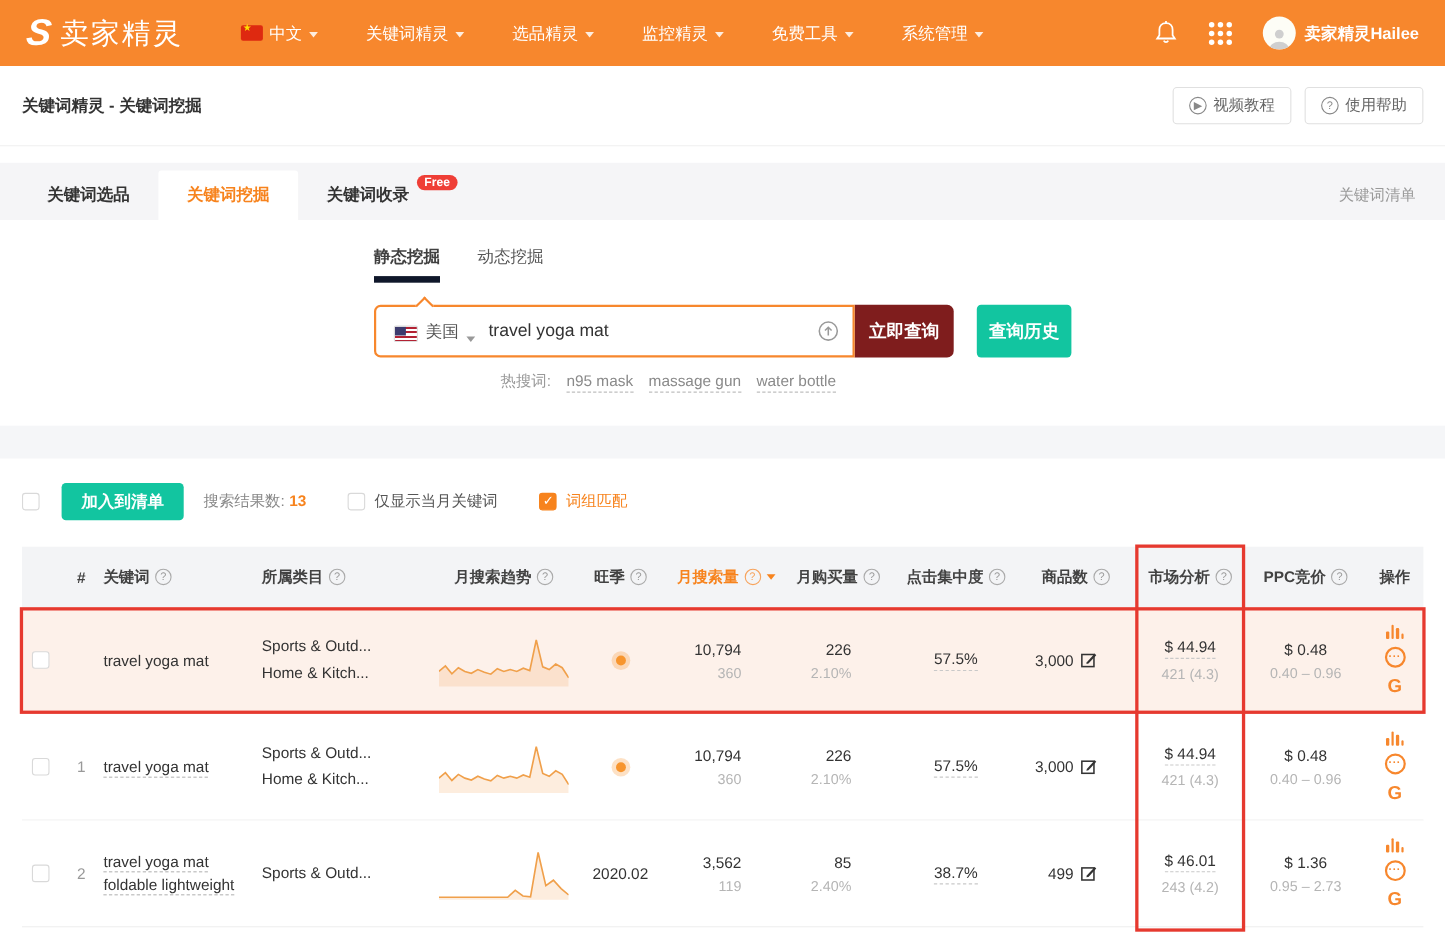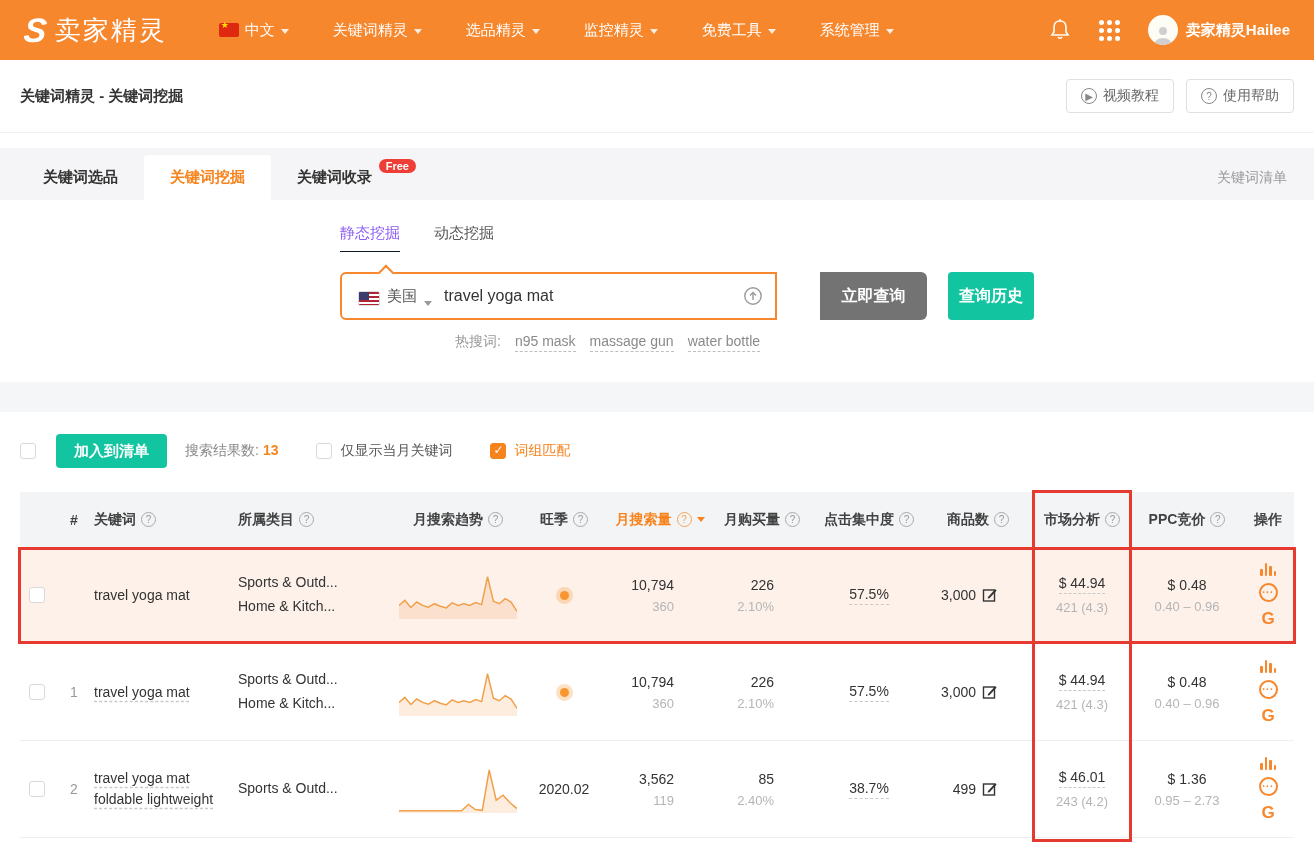--- a/index.html
+++ b/index.html
@@ -32,32 +32,32 @@
   .tabstrip { height:52px; background:#f5f5f7; display:flex; align-items:flex-end; padding:0 17px; margin-top:15px; }
   .tab { padding:13px 26px; font-size:15px; font-weight:bold; color:#333; cursor:pointer; position:relative; white-space:nowrap; }
   .tab.active { background:#fff; color:#f7831d; border-radius:3px 3px 0 0; }
   .free-badge { position:absolute; top:4px; right:-18px; background:#ef3e36; color:#fff; font-size:11px; font-weight:bold; padding:1px 7px; border-radius:9px; }
   .tabstrip-right { margin-left:auto; padding:13px 10px; font-size:14px; color:#999; cursor:pointer; }
 
   
   .search-panel { background:#fff; padding:24px 0 30px 340px; }
   .subtabs { display:flex; gap:34px; margin-bottom:20px; }
   .subtab { font-size:15px; color:#555; cursor:pointer; padding-bottom:8px; }
-  .subtab.active { color:#8b5cf6; font-weight:normal; border-bottom:1px solid #0f172a; }
+  .subtab.active { color:#404040; font-weight:bold; border-bottom:6px solid #0f172a; }
   .search-row { display:flex; align-items:stretch; height:48px; }
   .search-box { width:437px; border:2px solid #f7872d; border-radius:6px 0 0 6px; background:#fff; display:flex; align-items:center; position:relative; }
   .search-notch { position:absolute; top:-7px; left:38px; width:12px; height:12px; background:#fff; border-left:2px solid #f7872d; border-top:2px solid #f7872d; transform:rotate(45deg); }
   .country-sel { display:flex; align-items:flex-end; gap:7px; padding:0 12px 0 16px; cursor:pointer; font-size:15px; color:#555; }
   .flag-us { width:22px; height:15px; border-radius:2px; position:relative; overflow:hidden;
     background:repeating-linear-gradient(#b22234 0 2px,#fff 2px 4px); border:1px solid #ddd; }
   .flag-us::after { content:""; position:absolute; left:0; top:0; width:10px; height:8px; background:#3c3b6e; }
   .caret-g { width:0; height:0; border-left:4px solid transparent; border-right:4px solid transparent; border-top:5px solid #999; }
   .search-input { flex:1; border:none; outline:none; font-size:16px; color:#333; font-family:inherit; }
   .upload-ico { margin:0 12px; cursor:pointer; display:flex; }
-  .btn-primary { width:107px; background:#737373; color:#fff; border:none; font-size:16px; font-weight:bold; border-radius:0 6px 6px 0; cursor:pointer; font-family:inherit;margin-left:43px; }
+  .btn-primary { width:90px; background:#7f1d1d; color:#fff; border:none; font-size:16px; font-weight:bold; border-radius:0 6px 6px 0; cursor:pointer; font-family:inherit; }
   .btn-teal-lg { width:86px; margin-left:21px; background:#12c5a0; color:#fff; border:none; font-size:16px; font-weight:bold; border-radius:4px; cursor:pointer; font-family:inherit; }
   .hot-row { margin:13px 0 0 115px; font-size:14px; color:#999; display:flex; gap:14px; }
   .hot-link { color:#8a8a8a; border-bottom:1px dashed #bfbfbf; padding-bottom:2px; cursor:pointer; }
 
   .section-divider { height:30px; background:#f5f6f8; }
 
   
   .toolbar { display:flex; align-items:center; padding:22px 20px 24px 20px; background:#fff; }
   .cb { width:16px; height:16px; border:1px solid #d9d9d9; border-radius:3px; background:#fff; cursor:pointer; flex:0 0 auto; }
   .cb.checked { background:#f7831d; border-color:#f7831d; position:relative; }

